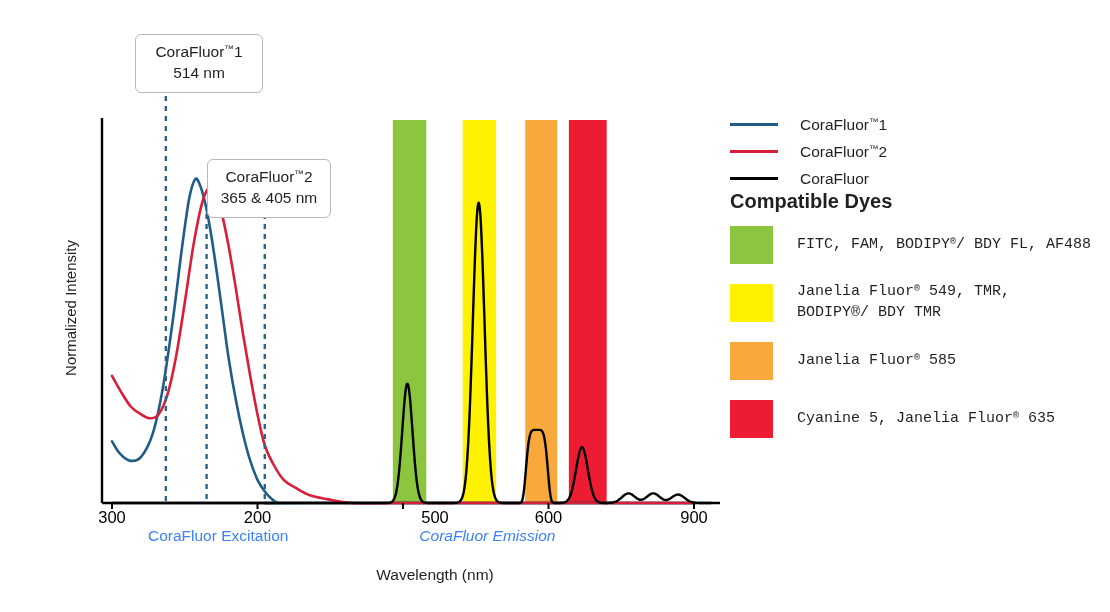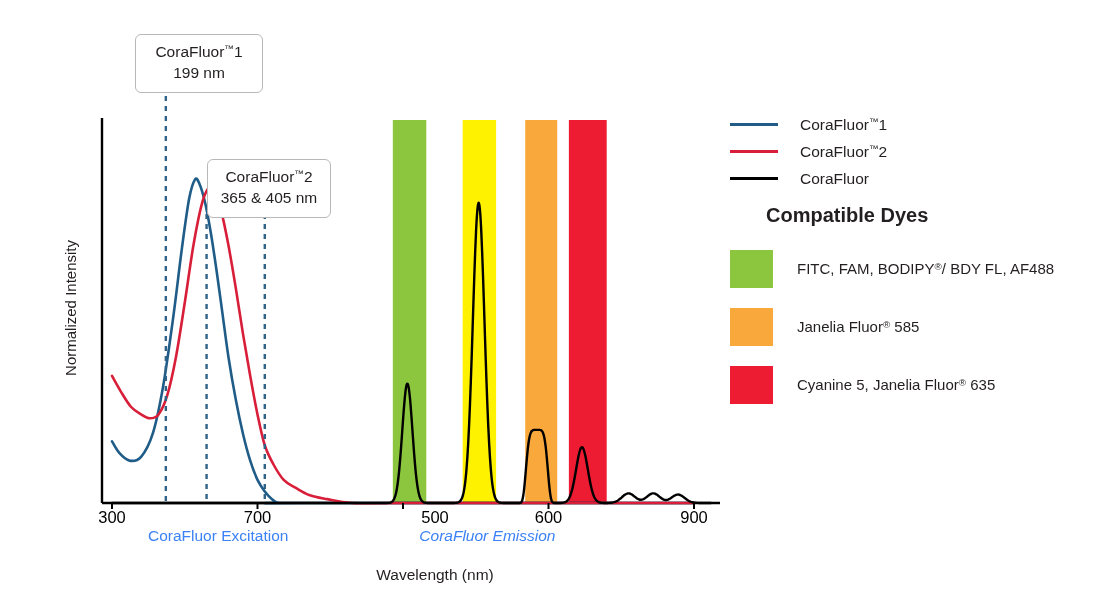--- a/index.html
+++ b/index.html
@@ -122,32 +122,32 @@
   }
   .legend-label {
     font-size: 15.5px;
     color: #231f20;
     white-space: nowrap;
   }
 
   #dyes-heading {
     position: absolute;
     left: 0px;
-    top: 204px;
+    top: 190px;
     font-size: 20px;
     font-weight: 700;
     color: #231f20;
     white-space: nowrap;
-    margin-left: 36px;
   }
   #dyes-list {
     position: absolute;
     left: 0px;
-    top: 240px;
+    top: 216px;
     width: 380px;
+    font-family: Liberation Mono, monospace;
   }
   .dye-row {
     display: flex;
     align-items: center;
     height: 58px;
   }
   .dye-swatch {
     width: 43px;
     height: 38px;
     flex: 0 0 auto;
@@ -186,29 +186,29 @@
       <line x1="403" y1="503" x2="403" y2="509" stroke="#000" stroke-width="2"></line>
       <line x1="548.5" y1="503" x2="548.5" y2="509" stroke="#000" stroke-width="2"></line>
       <line x1="694" y1="503" x2="694" y2="509" stroke="#000" stroke-width="2"></line>
     </svg>
 
   <div id="y-axis-title">Normalized Intensity</div>
   <div id="x-axis-title">Wavelength (nm)</div>
 
   <div class="callout" id="callout-cf1">
     <span class="line1"><span>CoraFluor</span><sup class="tm">™</sup><span>1</span></span>
-    <span class="line2">199 nm</span>
+    <span class="line2">514 nm</span>
   </div>
 
   <div class="callout" id="callout-cf2">
     <span class="line1"><span>CoraFluor</span><sup class="tm">™</sup><span>2</span></span>
     <span class="line2">365 &amp; 405 nm</span>
   </div>
 <div class="axis-num" style="left: 112px; top: 508px;">300</div>
-    <div class="axis-num" style="left: 257.5px; top: 508px;">700</div>
+    <div class="axis-num" style="left: 257.5px; top: 508px;">200</div>
     <div class="axis-num" style="left: 403px; top: 508px; margin-left: 32px;">500</div>
     <div class="axis-num" style="left: 548.5px; top: 508px;">600</div>
     <div class="axis-num" style="left: 694px; top: 508px;">900</div>
     <div class="axis-sublabel" style="left: 218.215px; top: 527px;">CoraFluor Excitation</div>
     <div class="axis-sublabel" style="left: 487.39px; top: 527px; font-style: italic;">CoraFluor Emission</div>
   </div>
 
 <div id="right-panel">
 
   <div id="curve-legend">
@@ -227,20 +227,24 @@
   </div>
 
   <div id="dyes-heading">Compatible Dyes</div>
 
   <div id="dyes-list">
       <div class="dye-row">
         <span class="dye-swatch" style="background: rgb(140, 198, 62);"></span>
         <span class="dye-label"><span>FITC, FAM, BODIPY<sup class="reg">®</sup>/ BDY FL, AF488</span></span>
       </div>
       <div class="dye-row">
+        <span class="dye-swatch" style="background: rgb(255, 242, 0);"></span>
+        <span class="dye-label"><span>Janelia Fluor<sup class="reg">®</sup> 549, TMR,</span><span class="l2">BODIPY®/ BDY TMR</span></span>
+      </div>
+      <div class="dye-row">
         <span class="dye-swatch" style="background: rgb(249, 169, 60);"></span>
         <span class="dye-label"><span>Janelia Fluor<sup class="reg">®</sup> 585</span></span>
       </div>
       <div class="dye-row">
         <span class="dye-swatch" style="background: rgb(237, 28, 51);"></span>
         <span class="dye-label"><span>Cyanine 5, Janelia Fluor<sup class="reg">®</sup> 635</span></span>
       </div>
     </div>
 
 </div>

